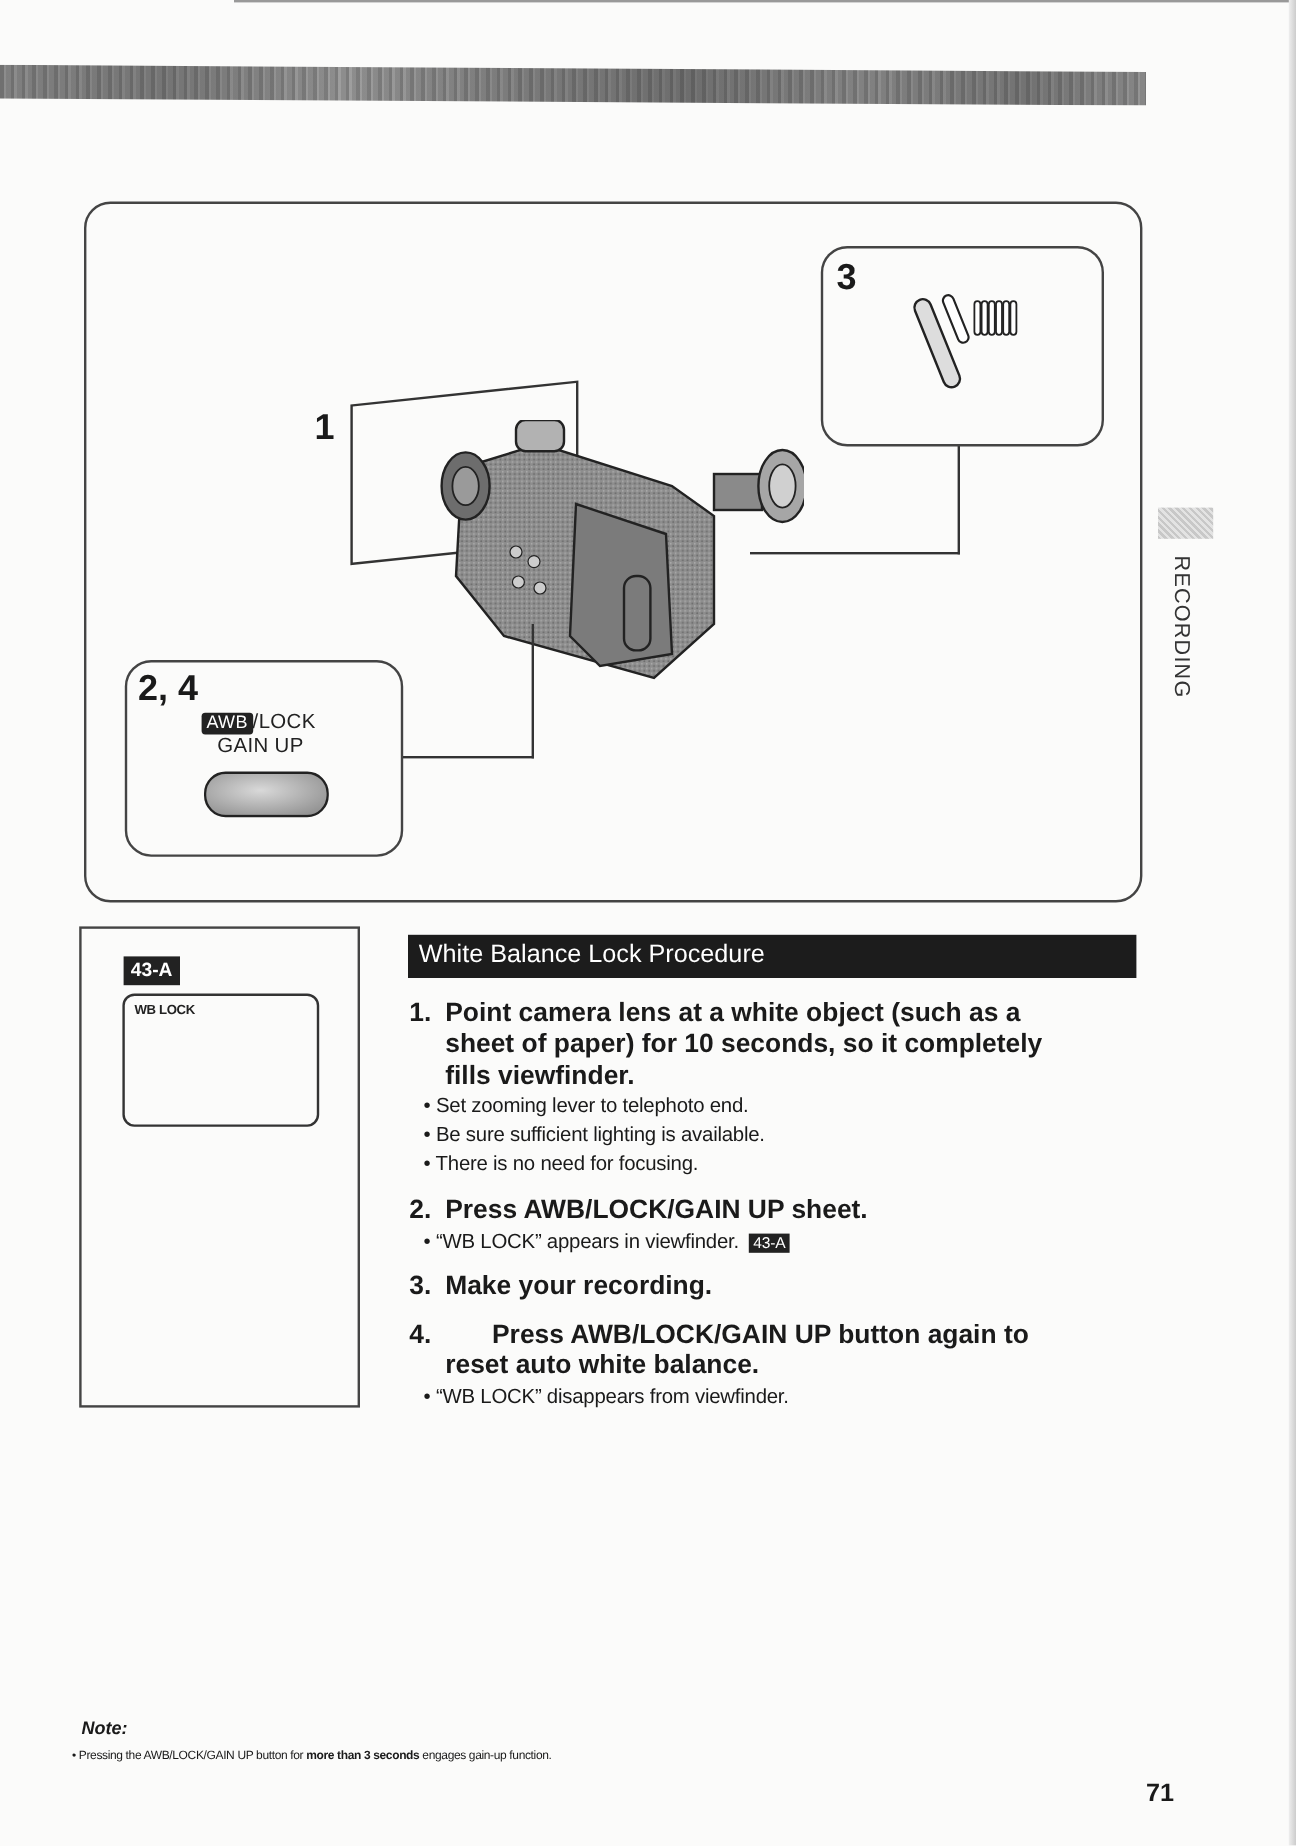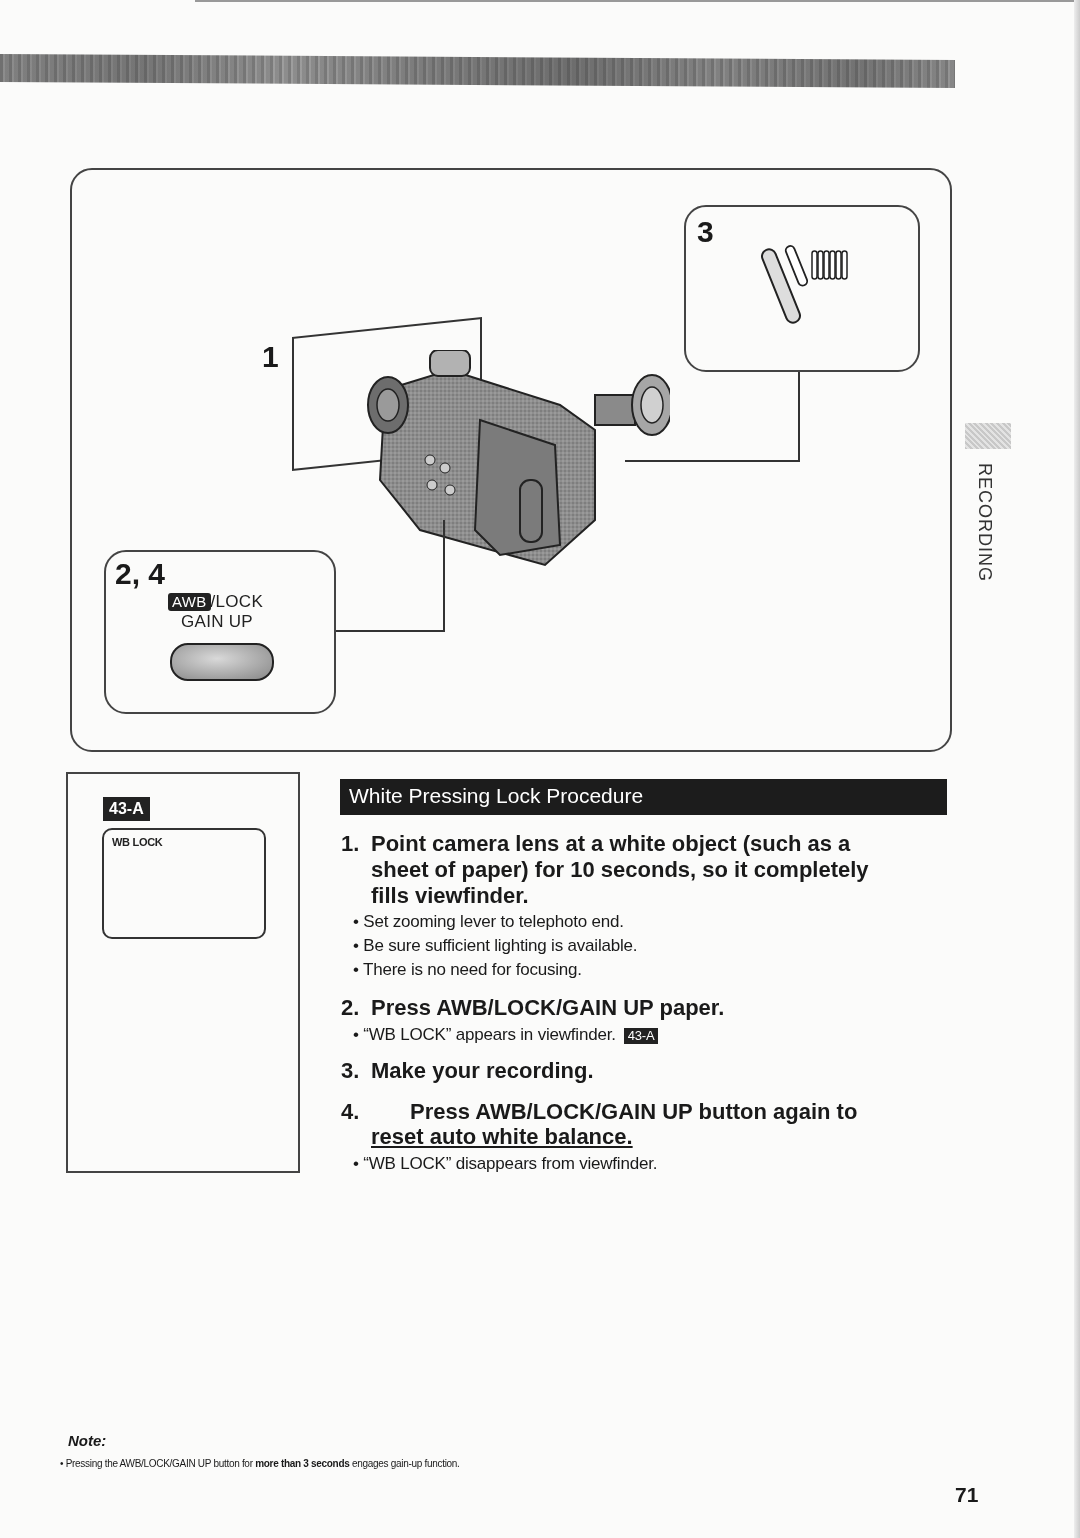--- a/index.html
+++ b/index.html
@@ -152,38 +152,38 @@
 
 <div class="abs side-tab"></div>
 <div class="abs side-label" style="left:925px;top:512px;">RECORDING</div>
 
 <div class="abs vf-outer"></div>
 <div class="abs vf-tag">43-A</div>
 <div class="abs vf-screen"></div>
 <div class="abs vf-text">WB LOCK</div>
 
 <div class="abs proc-bar"></div>
-<div class="abs proc-title">White Pressing Lock Procedure</div>
+<div class="abs proc-title">White Balance Lock Procedure</div>
 
 <div class="abs step" style="left:341px;top:831px;">1.</div>
 <div class="abs step" style="left:371px;top:831px;">Point camera lens at a white object (such as a</div>
 <div class="abs step" style="left:371px;top:857px;">sheet of paper) for 10 seconds, so it completely</div>
 <div class="abs step" style="left:371px;top:883px;">fills viewfinder.</div>
 <div class="abs bullet" style="left:353px;top:911px;">• <span>Set zooming lever to telephoto end.</span></div>
 <div class="abs bullet" style="left:353px;top:935px;">• <span>Be sure sufficient lighting is available.</span></div>
 <div class="abs bullet" style="left:353px;top:959px;">• <span>There is no need for focusing.</span></div>
 
 <div class="abs step" style="left:341px;top:995px;">2.</div>
-<div class="abs step" style="left:371px;top:995px;">Press AWB/LOCK/GAIN UP paper.</div>
+<div class="abs step" style="left:371px;top:995px;">Press AWB/LOCK/GAIN UP sheet.</div>
 <div class="abs bullet" style="left:353px;top:1024px;">• <span>“WB LOCK” appears in viewfinder.</span><span class="ref-tag">43-A</span></div>
 
 <div class="abs step" style="left:341px;top:1058px;">3.</div>
 <div class="abs step" style="left:371px;top:1058px;">Make your recording.</div>
 
 <div class="abs step" style="left:341px;top:1099px;">4.</div>
 <div class="abs step" style="left:371px;top:1099px;margin-left:39px;">Press AWB/LOCK/GAIN UP button again to</div>
-<div class="abs step" style="left:371px;top:1124px;text-decoration:underline;">reset auto white balance.</div>
+<div class="abs step" style="left:371px;top:1124px;">reset auto white balance.</div>
 <div class="abs bullet" style="left:353px;top:1153px;">• <span>“WB LOCK” disappears from viewfinder.</span></div>
 
 <div class="abs note-head">Note:</div>
 <div class="abs note-text">• <span>Pressing the AWB/LOCK/GAIN UP button for </span><b>more than 3 seconds</b><span> engages gain-up function.</span></div>
 
 <div class="abs page-num">71</div>
 
 </body></html>

